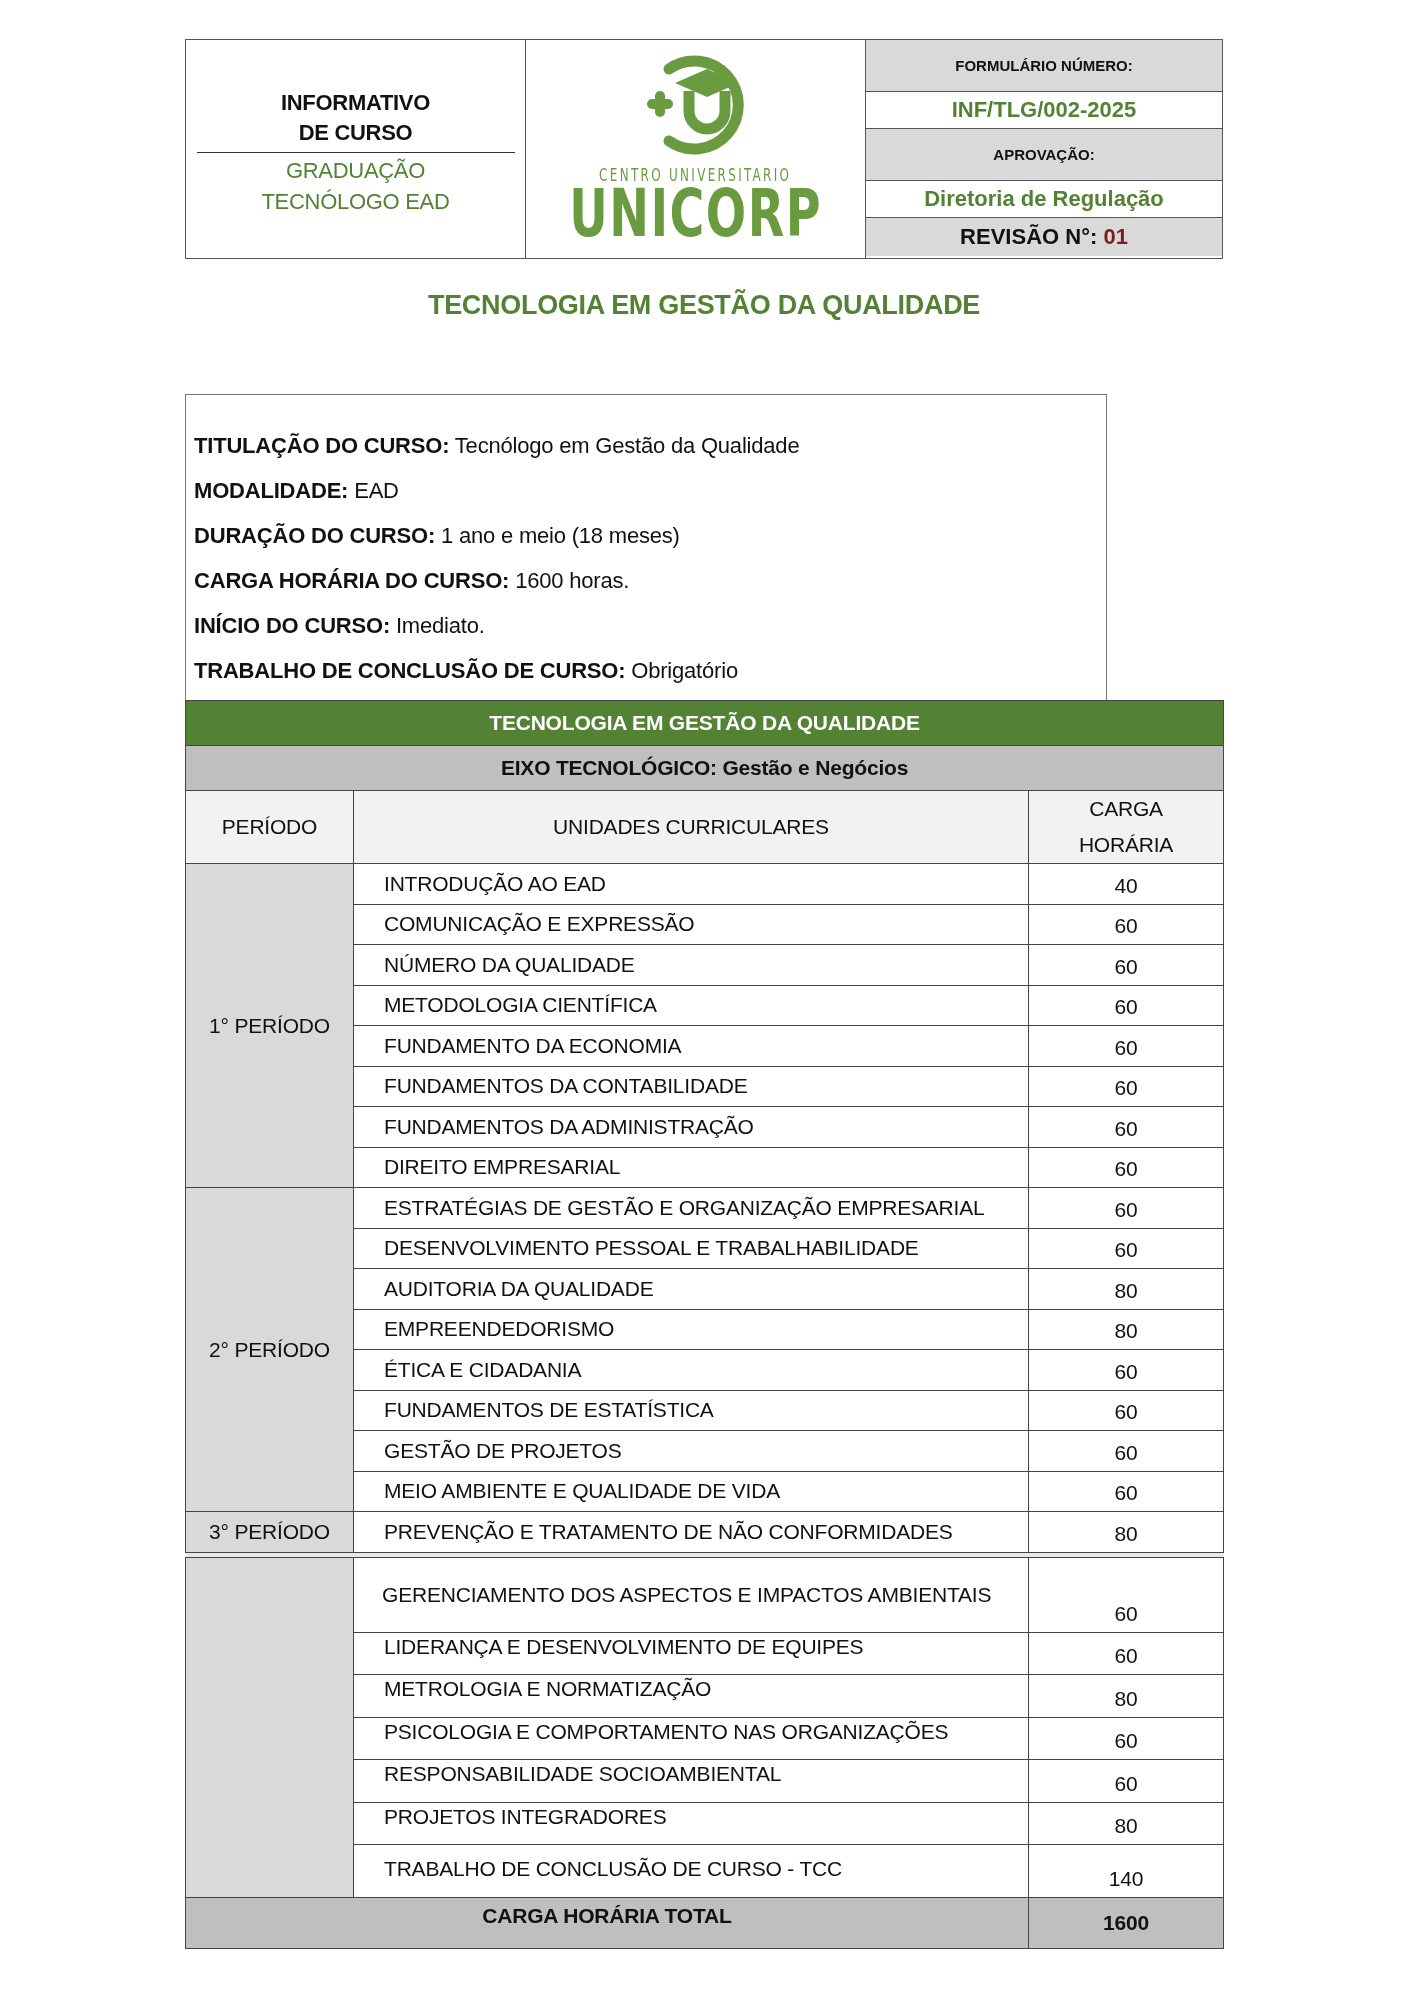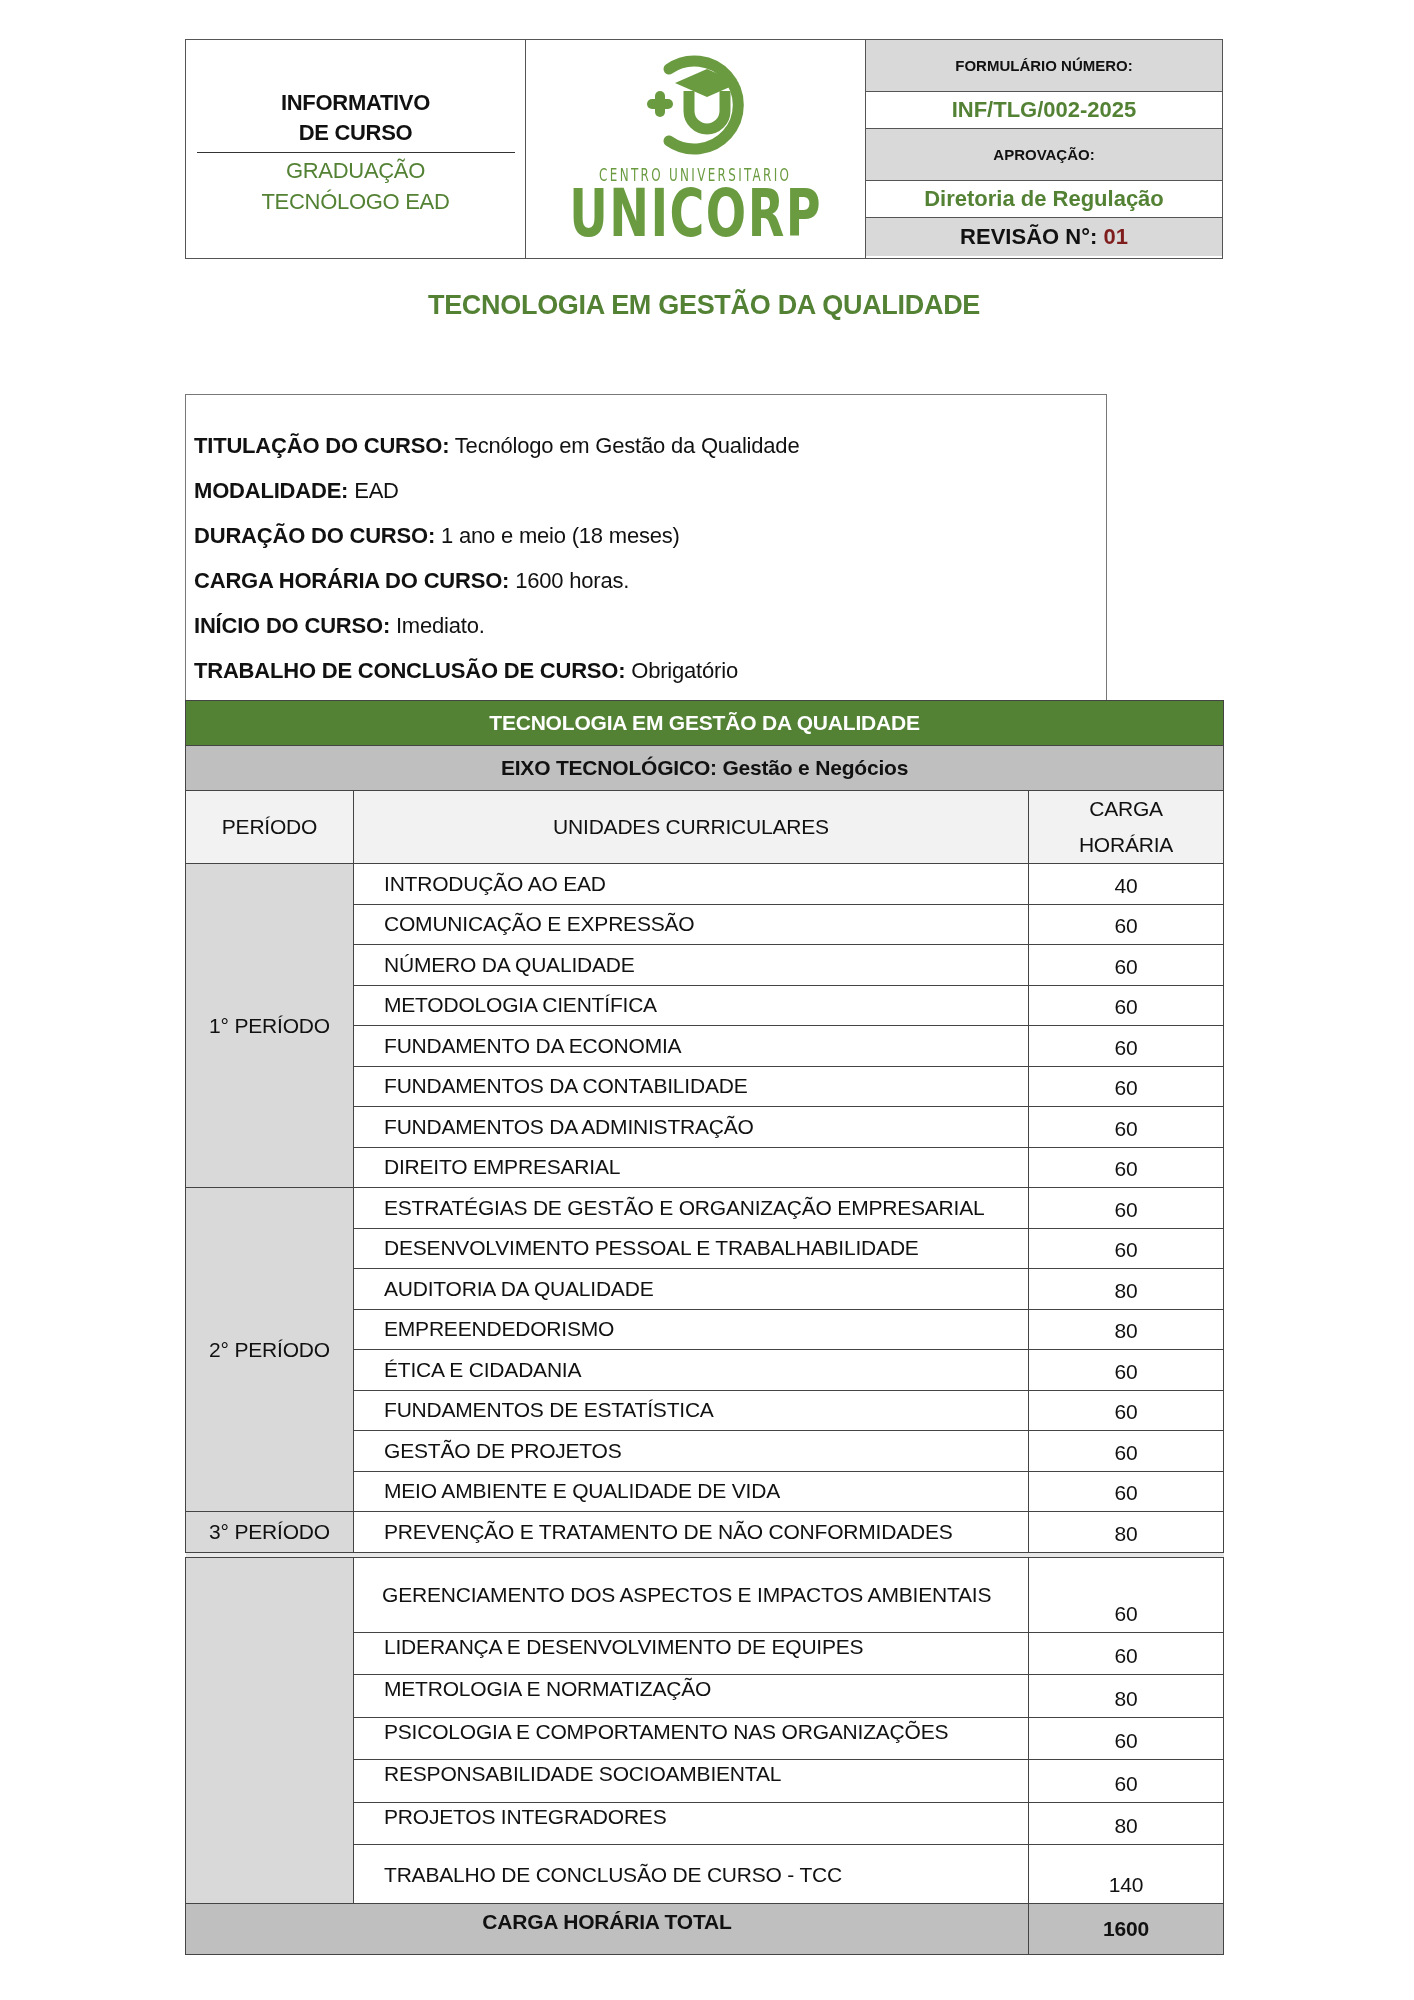--- a/index.html
+++ b/index.html
@@ -204,21 +204,21 @@
       </tr>
   <tr>
         <td class="uc" style="padding-left:28px;vertical-align:top;padding-top:2px">RESPONSABILIDADE SOCIOAMBIENTAL</td>
         <td class="ch ch-bottom">60</td>
       </tr>
   <tr>
         <td class="uc" style="padding-left:28px;vertical-align:top;padding-top:2px">PROJETOS INTEGRADORES</td>
         <td class="ch ch-bottom">80</td>
       </tr>
   <tr>
-        <td class="uc" style="padding-left:30px;vertical-align:top;padding-top:18px">TRABALHO DE CONCLUSÃO DE CURSO - TCC</td>
+        <td class="uc" style="padding-left:30px;vertical-align:top;padding-top:12px">TRABALHO DE CONCLUSÃO DE CURSO - TCC</td>
         <td class="ch ch-bottom">140</td>
       </tr>
 
   <tr class="row-total">
     <td colspan="2" style="vertical-align:top;padding-top:6px">CARGA HORÁRIA TOTAL</td>
     <td style="vertical-align:middle">1600</td>
   </tr>
 </tbody>
   </table>
 

